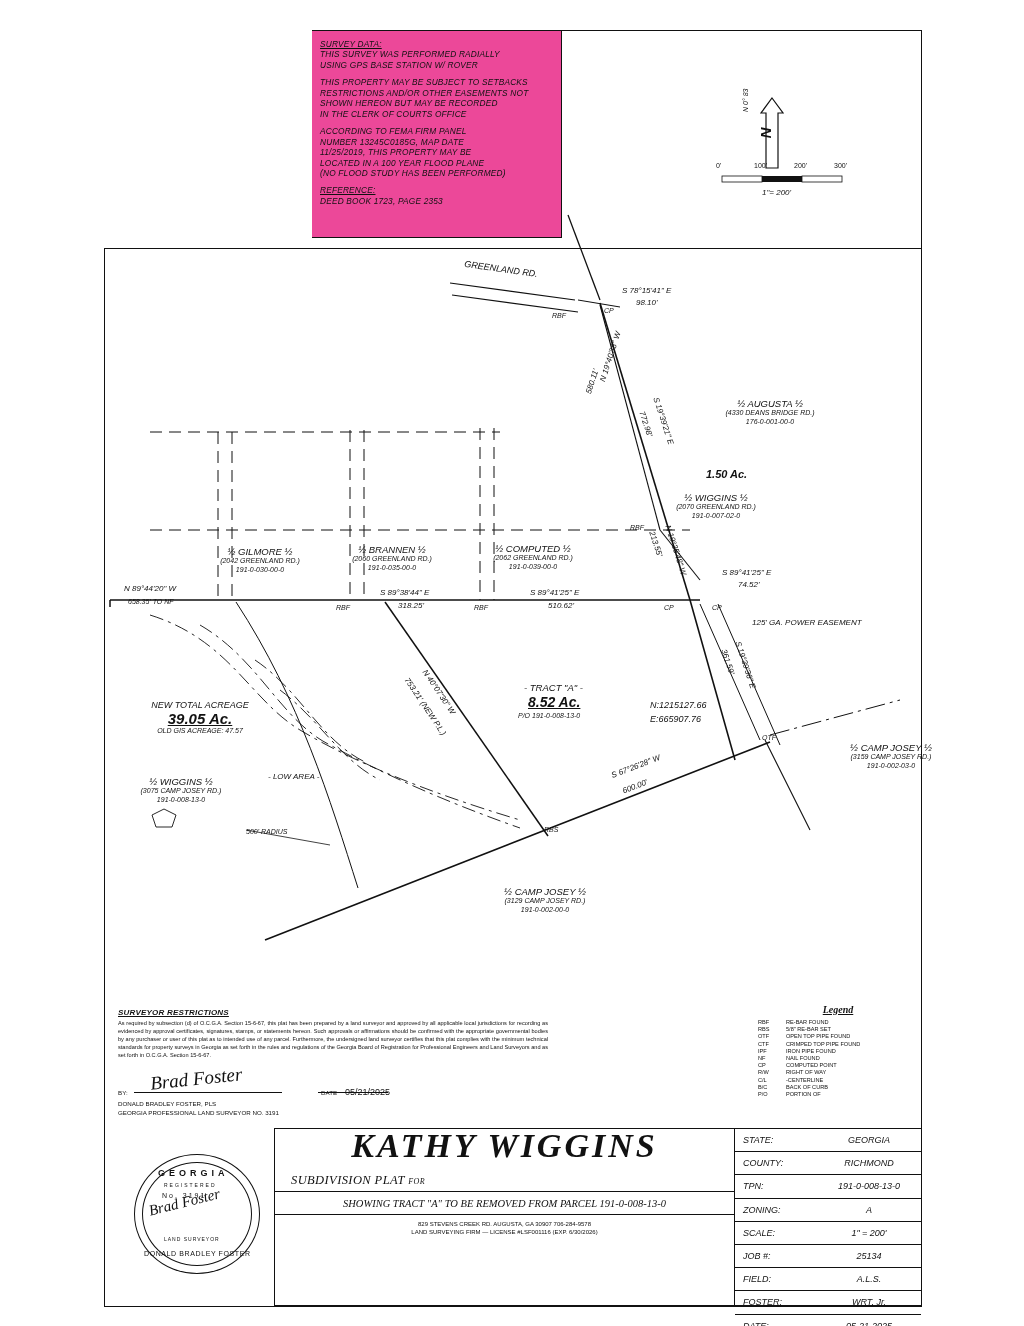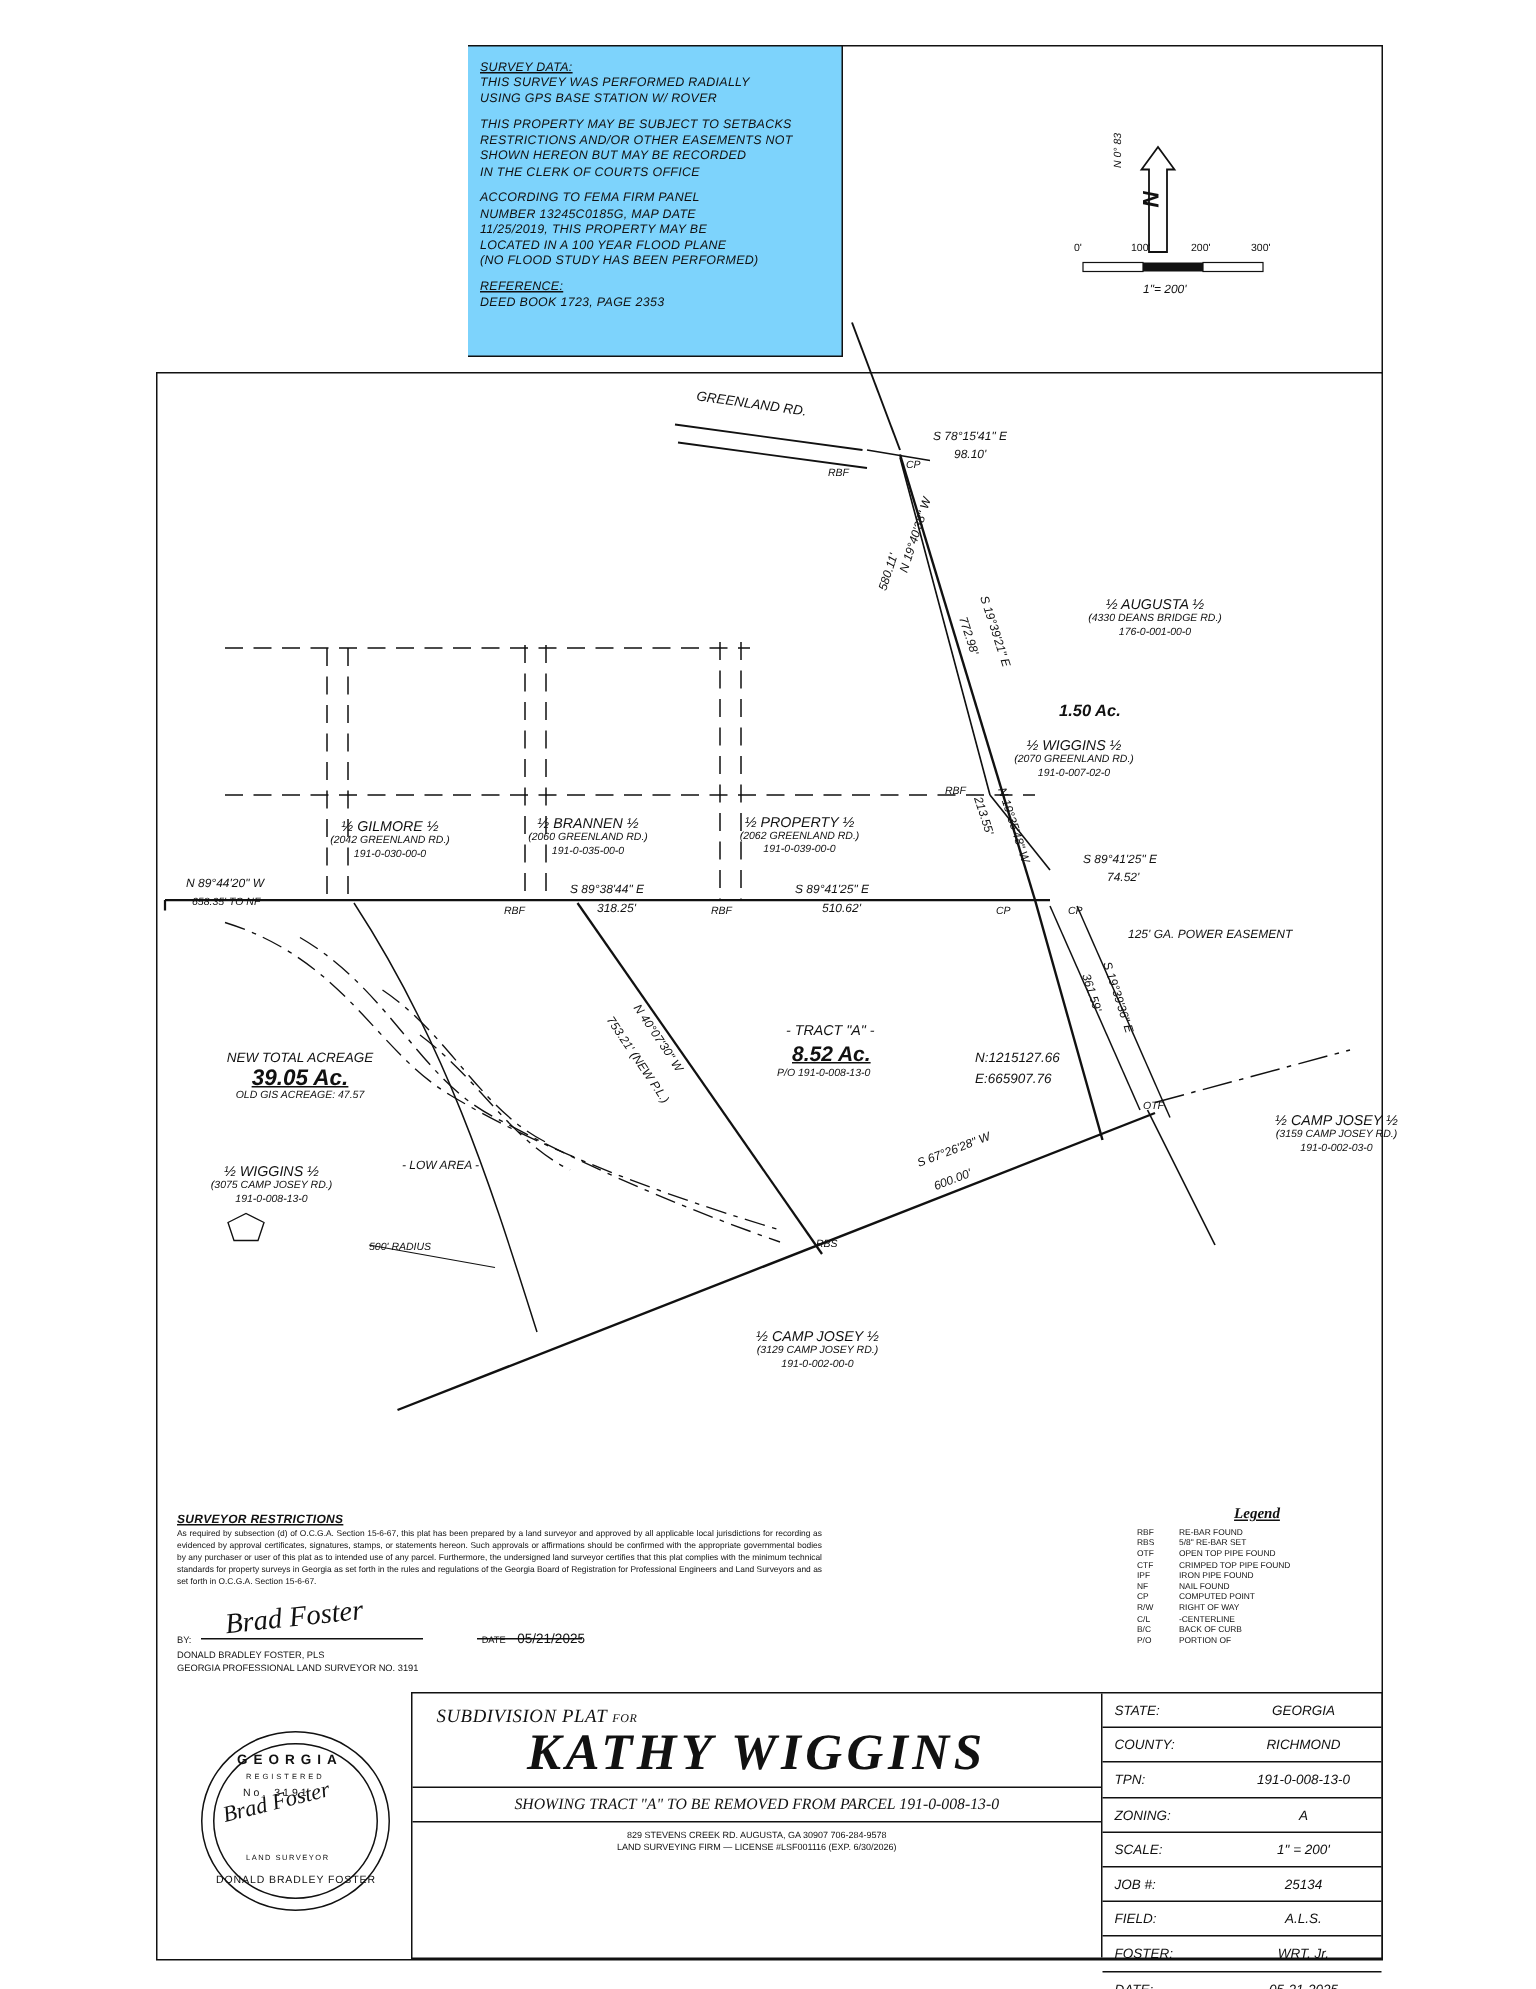--- a/index.html
+++ b/index.html
@@ -2,21 +2,21 @@
 <html><head>
 <meta charset="utf-8">
 <style>
   html,body{margin:0;padding:0;background:#ffffff;}
   body{width:1024px;height:1326px;position:relative;font-family:"Liberation Sans",sans-serif;color:#111;overflow:hidden;}
   .plat{position:absolute;left:0;top:0;width:1024px;height:1326px;}
   .abs{position:absolute;}
   .it{font-style:italic;}
   .ctr{text-align:center;}
   
-  #survey-data{left:312px;top:30px;width:250px;height:208px;background:#7dd3fc;border:1px solid #111;border-left:none;box-sizing:border-box;}
+  #survey-data{left:312px;top:30px;width:250px;height:208px;background:#ec4899;border:1px solid #111;border-left:none;box-sizing:border-box;}
   #survey-data .inner{padding:8px 6px 6px 8px;font-size:8.3px;line-height:1.26;font-style:italic;letter-spacing:.2px;}
   #survey-data .hd{text-decoration:underline;}
   #survey-data p{margin:0 0 7px 0;}
   
   #plat-border{left:104px;top:248px;width:818px;height:1059px;border:1.6px solid #111;box-sizing:border-box;}
   #top-border{left:312px;top:30px;width:610px;height:219px;border-top:1.6px solid #111;border-right:1.6px solid #111;box-sizing:border-box;}
   
   #north-arrow{left:752px;top:96px;width:40px;height:76px;}
   #scale-bar{left:716px;top:172px;width:132px;height:24px;}
   .lbl{position:absolute;font-style:italic;white-space:nowrap;}
@@ -202,21 +202,21 @@
     <div class="owner">½ GILMORE ½</div>
     <div class="ownersub">(2042 GREENLAND RD.)</div>
     <div class="ownersub">191-0-030-00-0</div>
   </div>
   <div class="abs" style="left:322px;top:544px;width:140px;">
     <div class="owner">½ BRANNEN ½</div>
     <div class="ownersub">(2060 GREENLAND RD.)</div>
     <div class="ownersub">191-0-035-00-0</div>
   </div>
   <div class="abs" style="left:458px;top:543px;width:150px;">
-    <div class="owner">½ PROPERTY ½</div>
+    <div class="owner">½ COMPUTED ½</div>
     <div class="ownersub">(2062 GREENLAND RD.)</div>
     <div class="ownersub">191-0-039-00-0</div>
   </div>
   <div class="abs" style="left:690px;top:398px;width:160px;">
     <div class="owner">½ AUGUSTA ½</div>
     <div class="ownersub">(4330 DEANS BRIDGE RD.)</div>
     <div class="ownersub">176-0-001-00-0</div>
   </div>
   <div class="abs" style="left:636px;top:492px;width:160px;">
     <div class="owner">½ WIGGINS ½</div>
@@ -344,25 +344,25 @@
     <div class="seal-t" style="left:30px;top:18px;font-weight:bold;font-size:9px;letter-spacing:4px;">GEORGIA</div>
     <div class="seal-t" style="left:36px;top:32px;font-size:5px;letter-spacing:2px;">REGISTERED</div>
     <div class="seal-t" style="left:34px;top:42px;font-size:7px;">No. 3191</div>
     <div class="seal-t" style="left:36px;top:86px;font-size:5px;letter-spacing:1px;">LAND SURVEYOR</div>
     <div class="seal-t" style="left:16px;top:100px;font-size:7px;letter-spacing:.6px;">DONALD BRADLEY FOSTER</div>
     <div class="sigsm">Brad Foster</div>
   </div>
 
   <div class="abs" id="titleblock">
     <div id="tb-left">
+      <div id="tb-name">KATHY WIGGINS</div>
       <div id="tb-line1">
         <span>SUBDIVISION PLAT</span>
         <span style="font-size:8px;">FOR</span>
       </div>
-      <div id="tb-name">KATHY WIGGINS</div>
       <div id="tb-sub">SHOWING TRACT "A" TO BE REMOVED FROM PARCEL 191-0-008-13-0</div>
       <div id="tb-addr">
         <div>829 STEVENS CREEK RD.     AUGUSTA, GA  30907    706-284-9578</div>
         <div>LAND SURVEYING FIRM — LICENSE #LSF001116 (EXP. 6/30/2026)</div>
       </div>
     </div>
     <div id="tb-right">
       <div class="tb-row">
           <span class="tb-k">STATE:</span>
           <span class="tb-v">GEORGIA</span>

